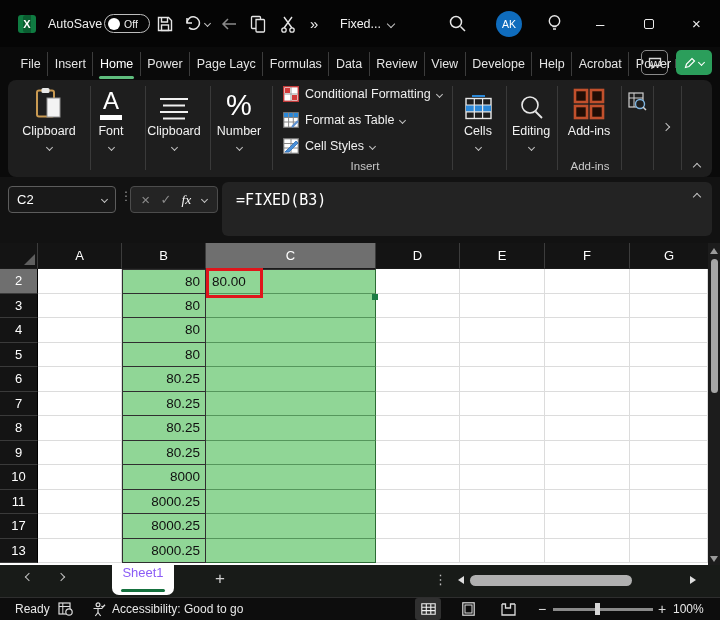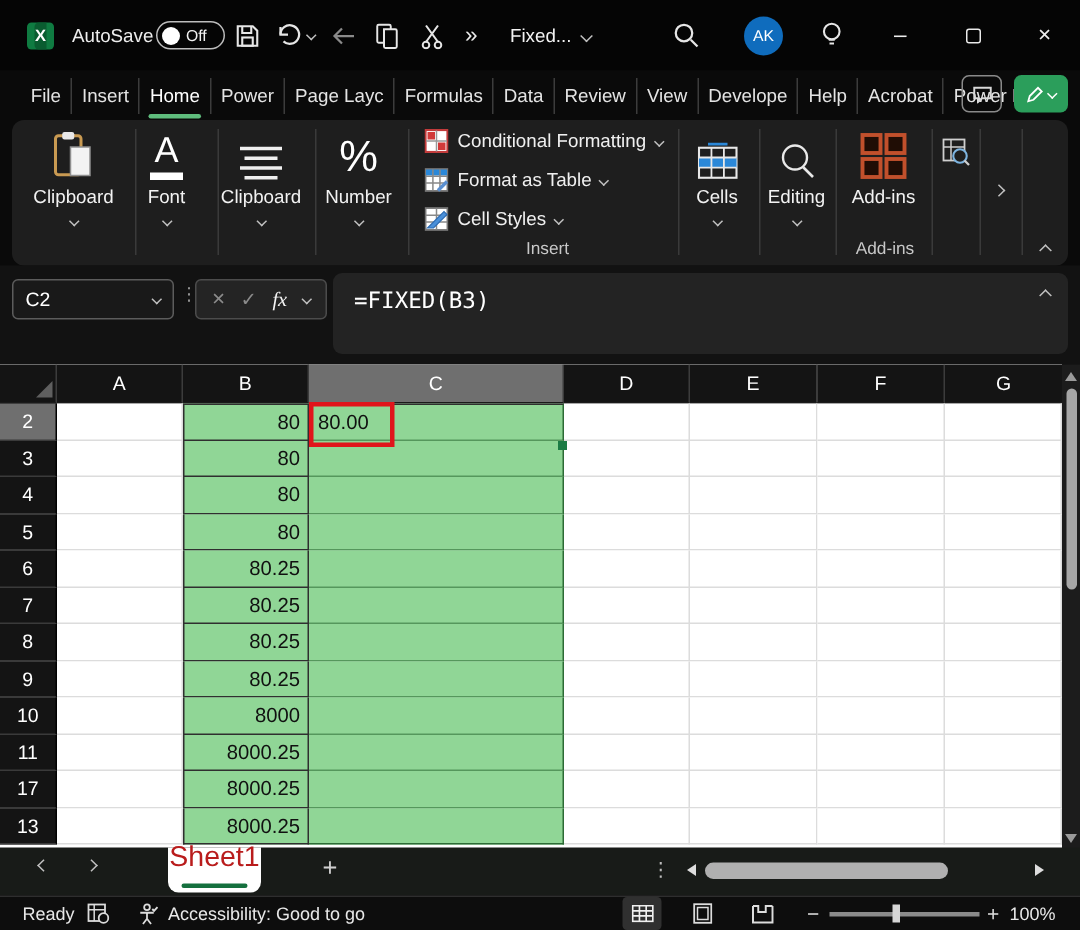--- a/index.html
+++ b/index.html
@@ -112,21 +112,21 @@
   .varrow { position:absolute; left:2px; width:0; height:0; border-left:4px solid transparent; border-right:4px solid transparent; }
   .varrow.up { top:5px; border-bottom:6px solid #9a9a9a; }
   .varrow.down { bottom:5px; border-top:6px solid #9a9a9a; }
   .vthumb { position:absolute; left:2.5px; top:16px; width:7px; height:134px; background:#a6a6a6; border-radius:4px; }
 
   
   .sheetbar { position:absolute; left:0; top:565px; width:720px; height:32px; background:#181b18; }
   .sheetbar .nav { position:absolute; top:9px; }
   .sheettab { position:absolute; left:112px; top:0; width:62px; height:30px; background:#fff;
     border-radius:0 0 7px 7px; display:flex; align-items:center; justify-content:center; }
-  .sheettab .nm { color:#b91c1c; font-size:19px; margin-bottom:16px; }
+  .sheettab .nm { color:#8b5cf6; font-size:13px; margin-bottom:16px; }
   .sheettab::after { content:""; position:absolute; left:9px; right:9px; bottom:3px; height:3px;
     background:#15703e; border-radius:2px; }
   .addsheet { position:absolute; left:215px; top:4px; color:#cfcfcf; font-size:17px; }
   .sdots { position:absolute; left:434px; top:7px; color:#bbb; font-size:13px; }
   .harrow { position:absolute; top:11px; width:0; height:0; border-top:4.5px solid transparent; border-bottom:4.5px solid transparent; }
   .harrow.left { left:458px; border-right:6px solid #dedede; }
   .harrow.right { left:690px; border-left:6px solid #dedede; }
   .hthumb { position:absolute; left:470px; top:10px; width:162px; height:11px; background:#b0b0b0; border-radius:6px; }
 
   

